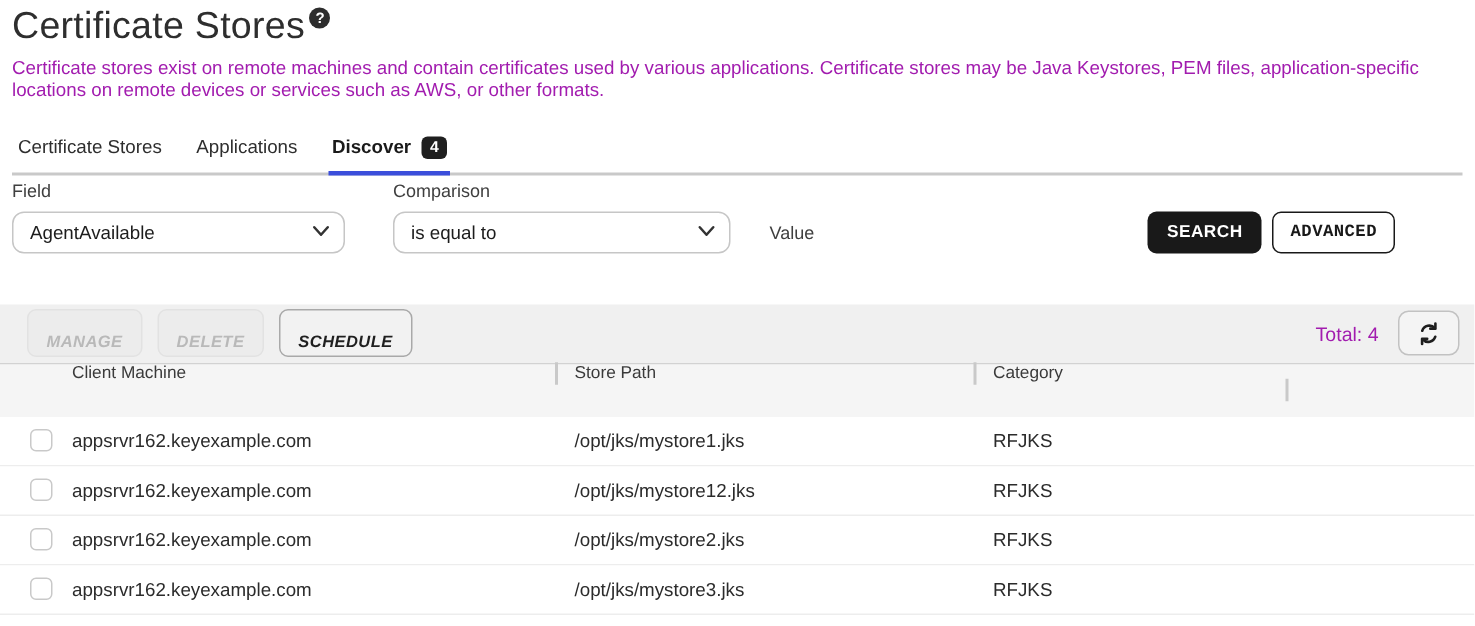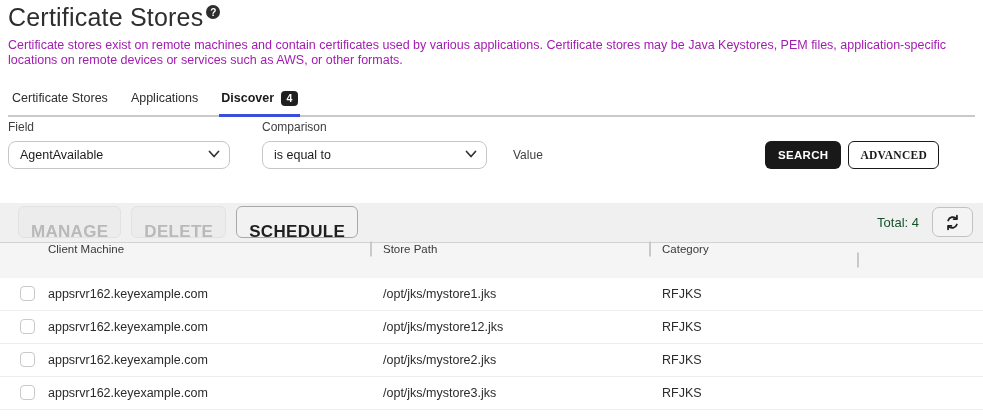--- a/index.html
+++ b/index.html
@@ -65,39 +65,39 @@
   .chev { width: 12px; height: 9px; flex: none; }
 
   .btn-dark {
     height: 28px; padding: 0 13px; background: #191919; color: #fff;
     border: none; border-radius: 6px; font-size: 11.5px; font-weight: bold;
     font-family: inherit; letter-spacing: .3px; cursor: pointer;
   }
   .btn-outline {
     height: 28px; padding: 0 11px; background: #fff; color: #191919;
     border: 1.5px solid #191919; border-radius: 6px; font-size: 11.5px;
-    font-weight: bold; font-family: Liberation Serif, serif; letter-spacing: .3px;
+    font-weight: bold; font-family: Liberation Mono, monospace; letter-spacing: .3px;
     margin-left: 7px; cursor: pointer;
   }
 
   .grid { margin-top: 34px; }
   .toolbar {
     height: 40px; background: #f0f0f0;
     display: flex; align-items: center;
     padding: 0 10px 0 18px; border-bottom: 1px solid #d2d2d2;
   }
   .tbtn {
     height: 26px; padding: 15px 12px; border-radius: 6px;
-    font-size: 17px; font-weight: bold; font-family: inherit;
-    letter-spacing: .3px; margin-right: 10px; cursor: pointer;
+    font-size: 11px; font-weight: bold; font-family: inherit;
+    letter-spacing: .3px; margin-right: 10px; cursor: pointer; font-style: italic;
   }
   .tbtn.disabled { background: #ececec; border: 1px solid #e2e2e2; color: #b9b9b9; }
   .tbtn.enabled  { background: #f2f2f2; border: 1px solid #a9a9a9; color: #1f1f1f; }
   .spacer { flex: 1; }
-  .total { font-size: 13px; color: #14532d; margin-right: 13px; }
+  .total { font-size: 13px; color: #a21caf; margin-right: 13px; }
   .refresh {
     width: 41px; height: 30px; background: #f4f4f4;
     border: 1px solid #c2c2c2; border-radius: 7px;
     display: flex; align-items: center; justify-content: center; cursor: pointer;
   }
 
   .thead {
     height: 35px; background: #f5f5f5;
     display: flex; align-items: flex-start;
     font-size: 11.5px; color: #3a3a3a;

